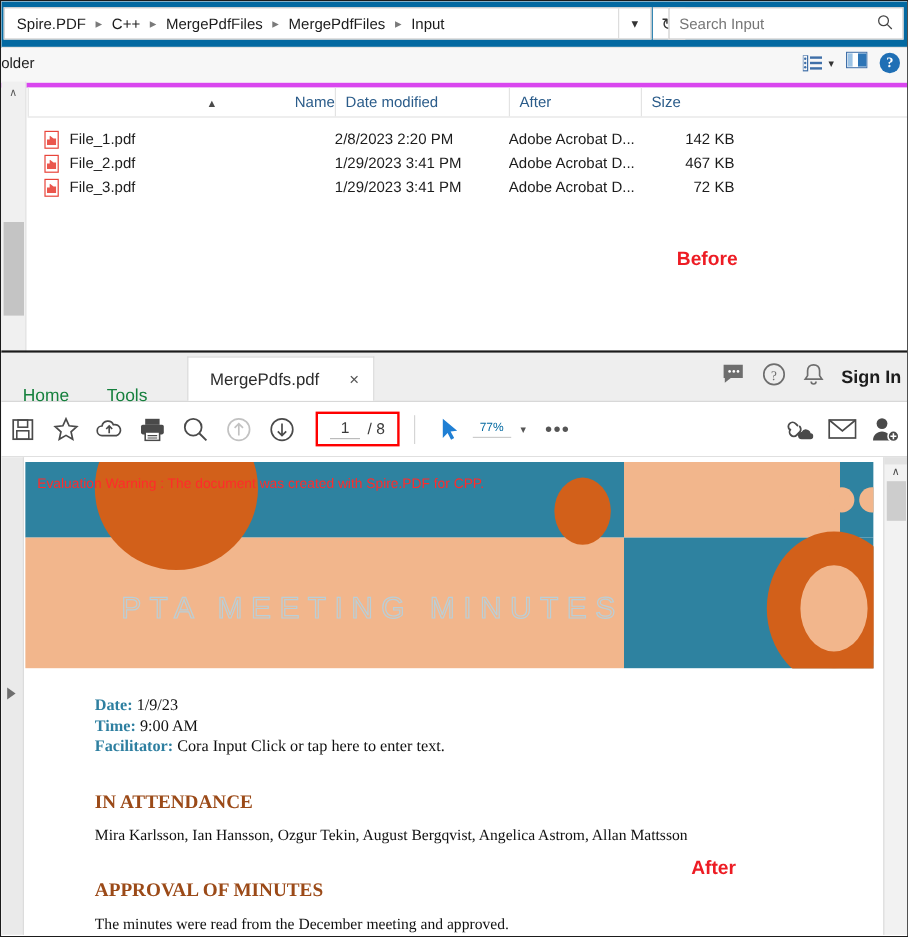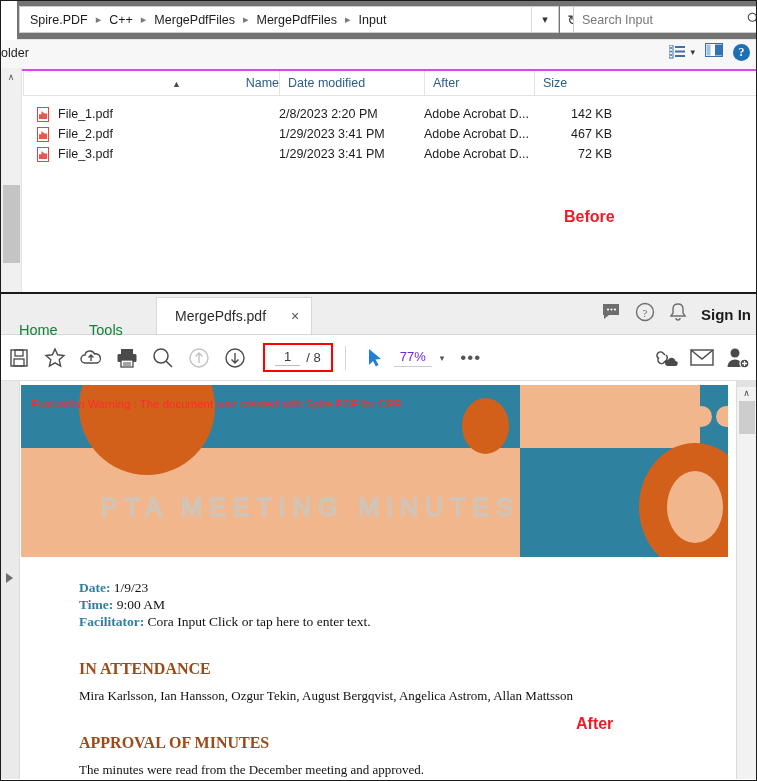--- a/index.html
+++ b/index.html
@@ -20,23 +20,22 @@
     position: absolute; left: 0; top: 0;
     width: 755px; height: 293px;
     background: #ffffff;
     overflow: hidden;
   }
 
   
   .addr-row {
     position: relative;
     height: 38px;
-    background: #737373;
+    background: #0369a1;
     border-bottom: 1px solid #e5e5e5;
-    margin-left: 16px;
   }
   .addr-box {
     position: absolute; left: 2px; top: 5px;
     width: 540px; height: 27px;
     border: 1px solid #cccccc;
     background: #fff;
     display: flex; align-items: center;
     box-sizing: border-box;
   }
   .crumbs {
@@ -83,21 +82,21 @@
     flex: 1; padding-left: 8px;
     font-size: 12.5px; color: #767676;
   }
   .search-ico { padding-right: 8px; color: #444; font-size: 13px; }
 
   
   .tool-row {
     position: relative;
     height: 29px;
     background: #f7f7f7;
-    border-bottom: 2px solid #d946ef;
+    border-bottom: 4px solid #d946ef;
   }
   .folder-lbl {
     position: absolute; left: 0px; top: 6px;
     font-size: 12.5px; color: #1c1c1c;
   }
   .tr-icons {
     position: absolute; right: 6px; top: 3px;
     display: flex; align-items: center; gap: 10px;
   }
   .ico-views { display: flex; align-items: center; gap: 5px; }
@@ -244,21 +243,21 @@
   .page-cur {
     font-size: 13px; color: #3a3a3a;
     border-bottom: 1px solid #bbbbbb;
     padding: 0 9px 1px 9px;
   }
   .page-tot { font-size: 13px; color: #3a3a3a; }
   .tb-sep {
     width: 1px; height: 24px; background: #d5d5d5; margin: 0 12px;
   }
   .zoom-val {
-    font-size: 13px; color: #6d28d9;
+    font-size: 10px; color: #0369a1;
     border-bottom: 1px solid #cccccc;
     padding: 0 6px 2px 6px;
     margin-right: 2px;
   }
   .zoom-caret { font-size: 9px; color: #555; margin-left: 6px; }
   .dots { font-size: 17px; color: #555; letter-spacing: 1px; margin-left: 16px; }
   .tb-right { margin-left: auto; display: flex; align-items: center; }
 
   
   .pdfview {

